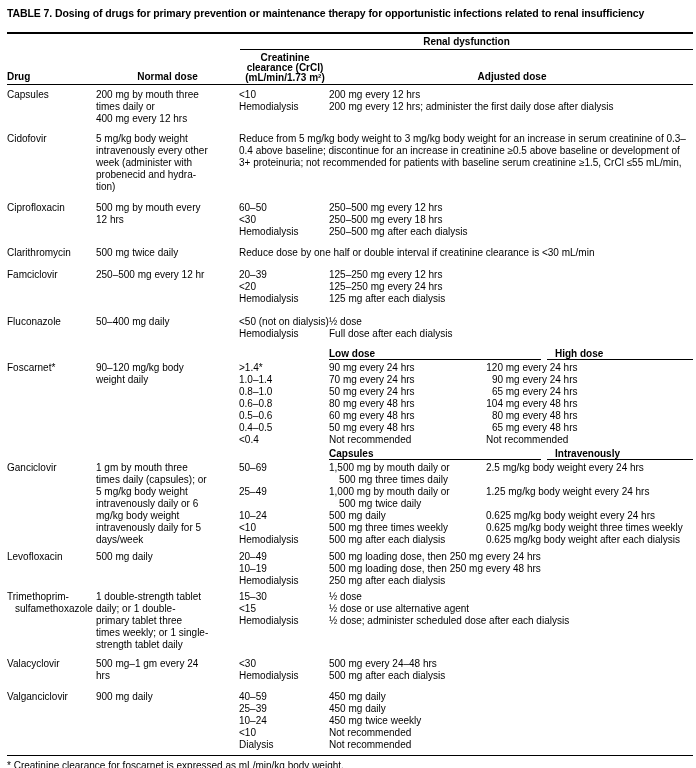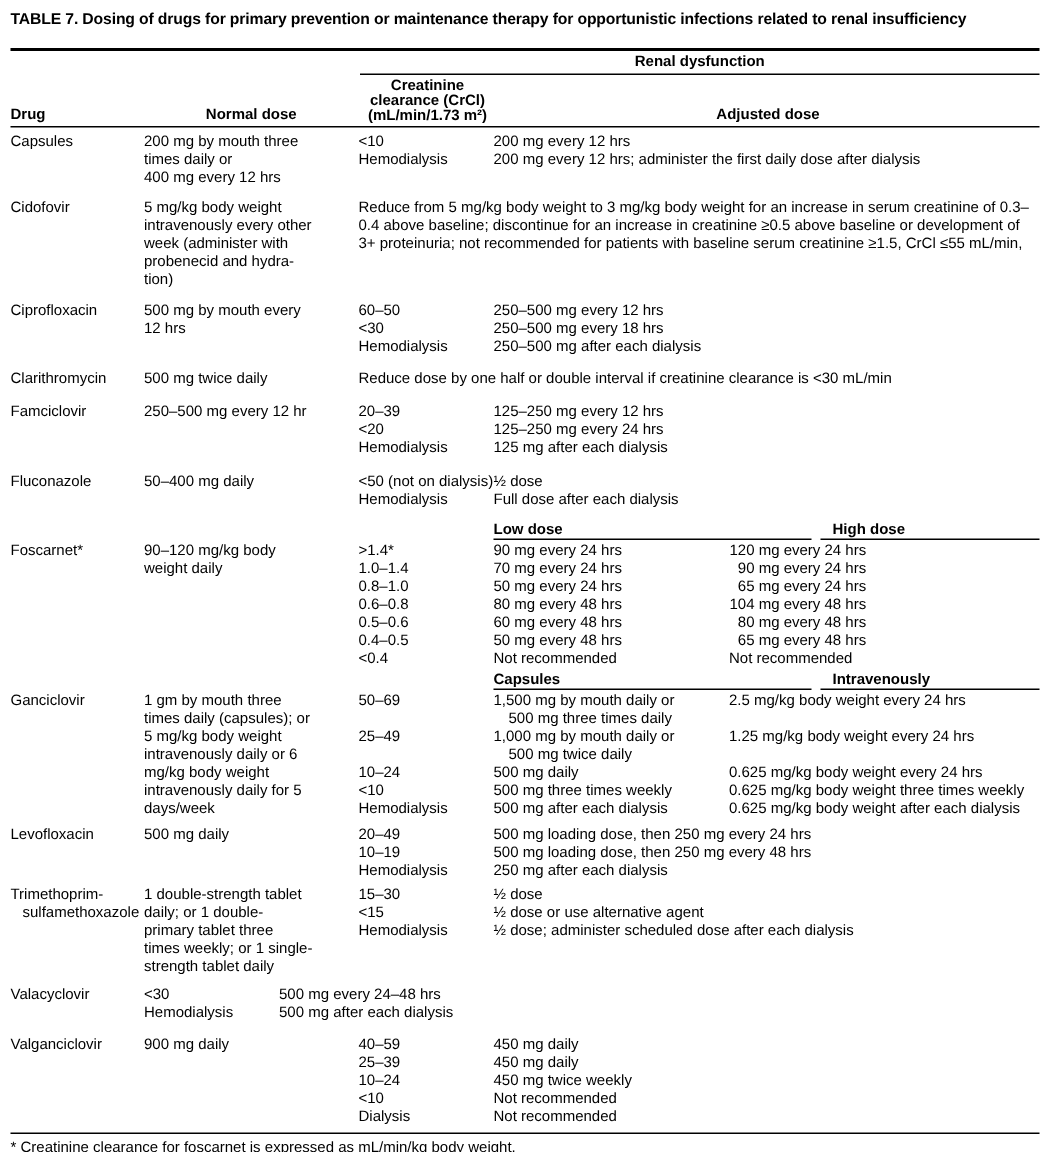--- a/index.html
+++ b/index.html
@@ -373,20 +373,24 @@
           <div class="srow">
             <div class="s-crcl">Hemodialysis</div>
             <div class="s-adj">½ dose; administer scheduled dose after each dialysis</div>
           </div>
         </div>
       </div>
       <div class="entry">
         <div class="c-drug">
           <div class="ln">Valacyclovir</div>
         </div>
+        <div class="c-normal">
+          <div class="ln">500 mg–1 gm every 24</div>
+          <div class="ln">hrs</div>
+        </div>
         <div class="c-rest">
           <div class="srow">
             <div class="s-crcl">&lt;30</div>
             <div class="s-adj">500 mg every 24–48 hrs</div>
           </div>
           <div class="srow">
             <div class="s-crcl">Hemodialysis</div>
             <div class="s-adj">500 mg after each dialysis</div>
           </div>
         </div>

